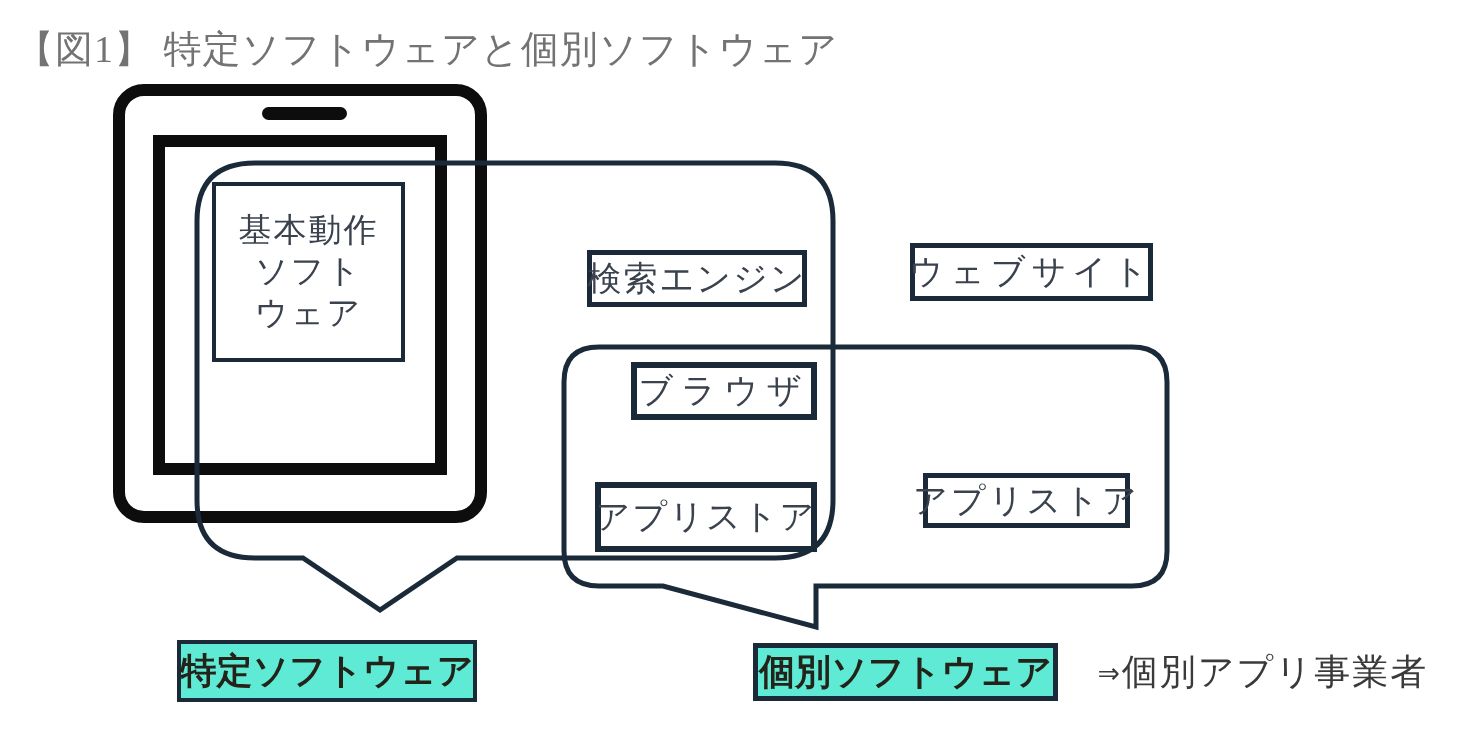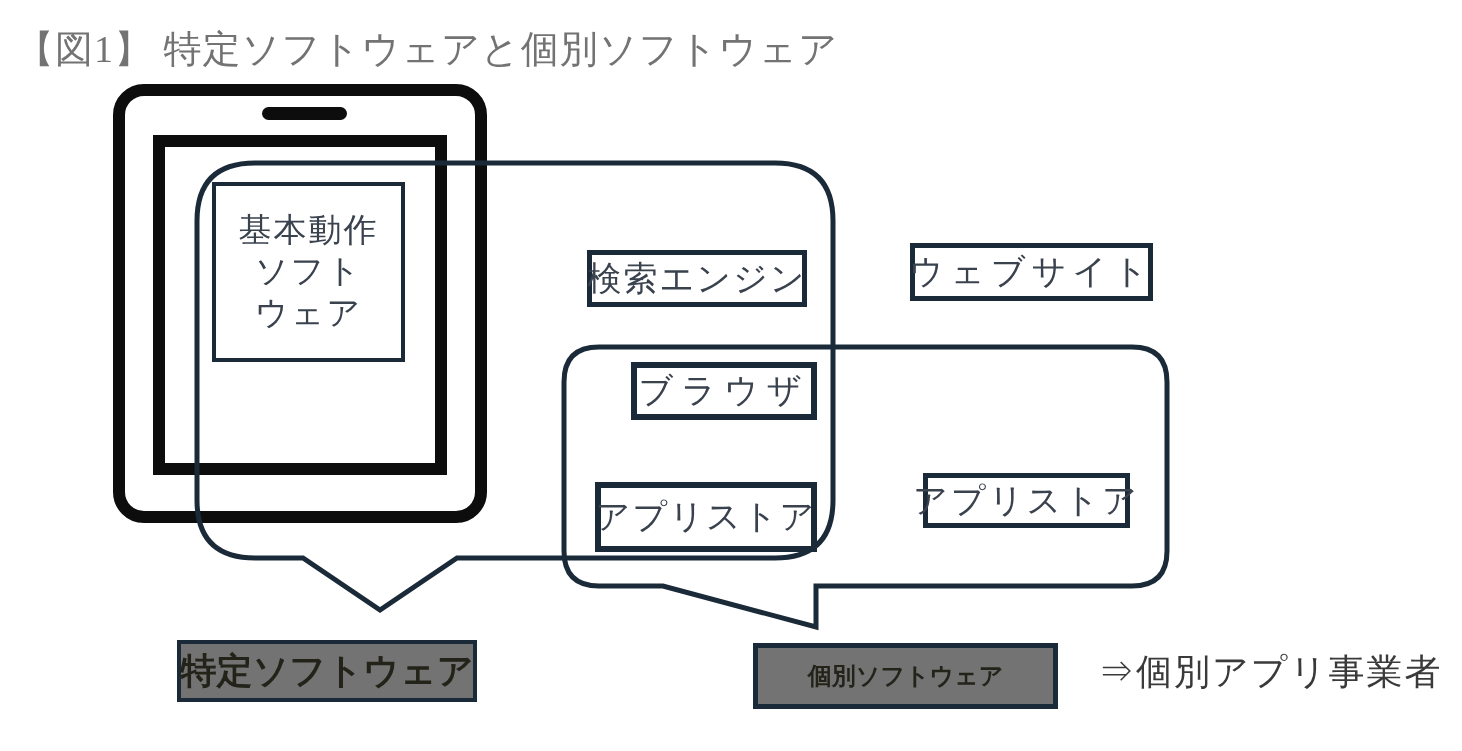--- a/index.html
+++ b/index.html
@@ -25,30 +25,30 @@
     flex-direction:column;justify-content:space-around;
     font-size:33px;letter-spacing:2px;padding:24px 0;
   }
   .basic div{line-height:1;}
   .search{left:587px;top:250px;width:220px;height:57px;font-size:34px;letter-spacing:2px;}
   .website{left:910px;top:243px;width:243px;height:58px;font-size:34px;letter-spacing:6px;}
   .browser{left:587px;top:362px;width:186px;height:58px;border-width:6px;font-size:34px;letter-spacing:8px;margin-left:44px;}
   .appstore{left:595px;top:482px;width:222px;height:70px;border-width:6px;font-size:34px;letter-spacing:2px;}
   .indivapp{left:923px;top:473px;width:207px;height:55px;font-size:34px;letter-spacing:3px;}
   .ylabel{
-    background:#737373;border:5px solid #1b2a38;color:#23231a;
+    background:#5eead4;border:5px solid #1b2a38;color:#23231a;
     display:flex;align-items:center;justify-content:center;
     font-family:"Liberation Sans","DejaVu Sans",sans-serif;
     font-weight:bold;white-space:nowrap;
   }
   .lab-spec{left:177px;top:640px;width:300px;height:62px;border-width:4px;font-size:36px;}
-  .lab-indiv{left:753px;top:643px;width:305px;height:66px;font-size:24px;}
+  .lab-indiv{left:753px;top:643px;width:305px;height:58px;font-size:36px;}
   .note{
     left:1098px;top:648px;font-size:36px;color:#3a3a3a;letter-spacing:2px;
-    font-family:Liberation Sans, sans-serif;white-space:nowrap;
+    font-family:Liberation Mono, monospace;white-space:nowrap;
   }
 </style>
 </head>
 <body>
 
 <svg id="diagram-canvas" viewBox="0 0 1462 751" xmlns="http://www.w3.org/2000/svg">
 
   <rect x="119" y="90" width="362" height="427" rx="25" fill="#ffffff" stroke-width="12" stroke="#0d0d0d"></rect>
 
   <rect x="262" y="107" width="85" height="13" rx="6.5" fill="#0d0d0d"></rect>

